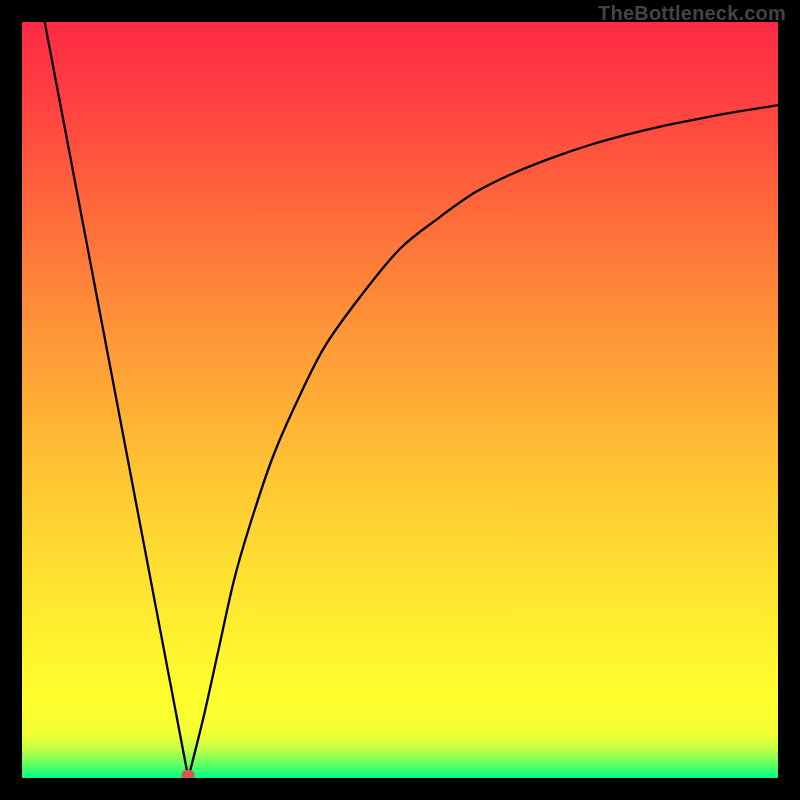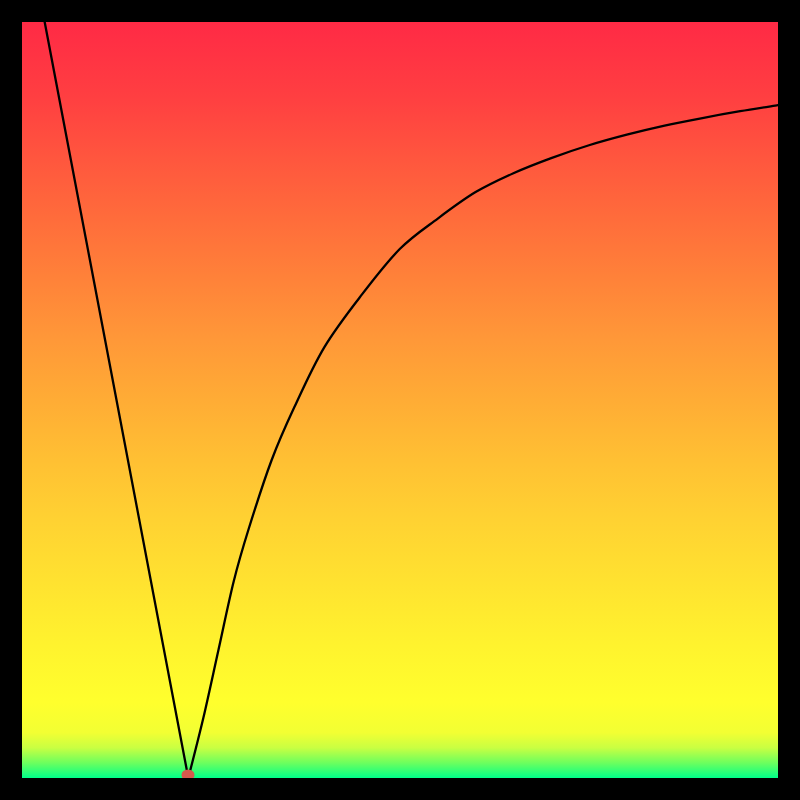--- a/index.html
+++ b/index.html
@@ -72,20 +72,21 @@
     height: 11px;
     background: #d4594d;
     border-radius: 50%;
     transform: translate(-50%, -50%);
   }
 </style>
 </head>
 <body>
 
 <div class="frame">
+  <div class="label-watermark">TheBottleneck.com</div>
   <div class="plot-area">
     <div class="gradient"></div>
     <svg class="curves" viewBox="0 0 756 756" preserveAspectRatio="none">
       <g>
         <path id="curve-path" fill="none" stroke="#000" stroke-width="2.3" stroke-linejoin="round" stroke-linecap="round" d="M 22.68 0 L 166.32 756 L 166.32 756 C 168.84 745.92 176.4 716.9399999999999 181.44 695.52 C 186.48 674.1 191.52 650.16 196.56 627.48 C 201.6 604.8000000000001 206.64000000000001 579.6 211.68 559.44 C 216.72 539.2800000000001 220.49999999999997 526.68 226.79999999999998 506.52 C 233.1 486.35999999999996 241.92000000000002 458.64 249.48000000000002 438.48 C 257.04 418.32000000000005 263.34 404.46 272.15999999999997 385.56 C 280.97999999999996 366.66 291.06000000000006 343.98 302.40000000000003 325.08000000000004 C 313.74 306.18000000000006 327.6 288.53999999999996 340.2 272.15999999999997 C 352.79999999999995 255.77999999999997 365.4 239.40000000000006 378 226.80000000000007 C 390.6 214.20000000000007 403.20000000000005 206.01000000000008 415.8 196.56000000000006 C 428.4 187.11000000000004 440.99999999999994 177.66000000000005 453.59999999999997 170.10000000000002 C 466.2 162.54 478.80000000000007 156.86999999999992 491.40000000000003 151.19999999999993 C 504 145.52999999999994 516.5999999999999 140.74200000000005 529.1999999999999 136.08000000000004 C 541.8 131.41800000000003 554.4 127.13399999999996 567 123.22799999999995 C 579.6 119.32199999999995 592.2 115.92 604.8000000000001 112.644 C 617.4000000000001 109.36800000000001 630 106.344 642.6 103.572 C 655.2 100.80000000000001 667.8 98.40600000000006 680.4 96.01200000000006 C 693 93.61800000000005 705.5999999999999 91.34999999999998 718.1999999999999 89.20799999999997 C 730.8 87.06599999999996 749.7 84.16799999999996 756 83.15999999999997"></path>
       </g>
     </svg>
     <div class="marker" id="minimum-marker" style="left: 166.32px; top: 753px;"></div>
   </div>
 </div>

